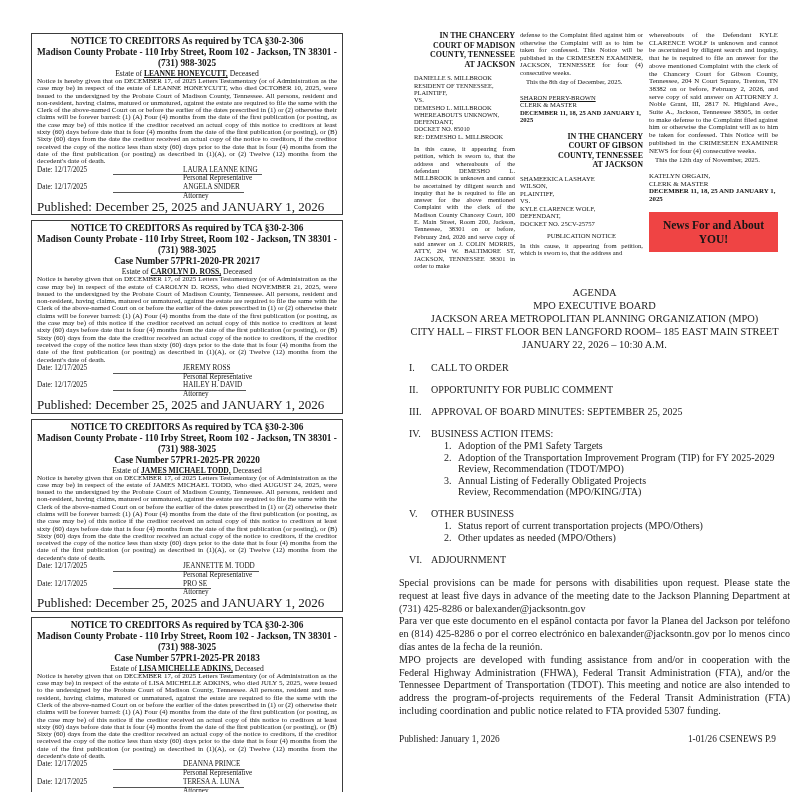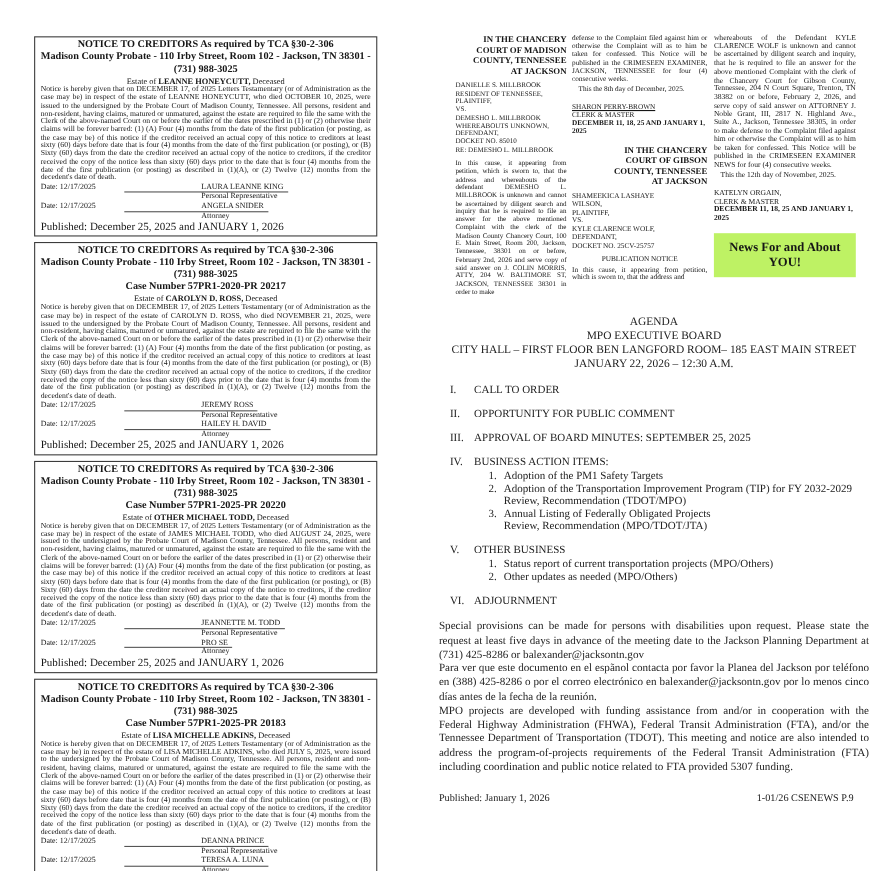--- a/index.html
+++ b/index.html
@@ -8,27 +8,27 @@
     background:#ffffff; color:#161616;
     font-family:"Liberation Serif","DejaVu Serif",serif;
     overflow:hidden;
   }
 
   
   .left-col { position:absolute; left:31px; top:33px; width:312px; }
   .notice-box { border:1px solid #3c3c3c; padding:2px 5px 3px; margin-bottom:5px; background:#fff; }
   .nb-title, .nb-court, .nb-case { font-weight:bold; text-align:center; font-size:9.3px; line-height:11px; }
   .nb-estate { text-align:center; font-size:7.6px; line-height:9px; }
-  .estate-name { font-weight:bold; }
+  .estate-name { font-weight:bold; text-decoration:underline; }
   .nb-body { font-size:7px; line-height:7.3px; text-align:justify; }
   .sig-row { display:flex; font-size:7.2px; line-height:7.8px; margin-top:1px; }
   .sig-date { flex:none; width:76px; }
   .sig-line { flex:none; border-bottom:1px solid #555; padding-left:70px; padding-right:4px; }
   .sig-role { font-size:7.2px; line-height:7.8px; margin-left:146px; }
-  .nb-published { font-size:10px; line-height:8.5px; margin-top:2px; }
+  .nb-published { font-size:13px; line-height:8.5px; margin-top:2px; }
 
   .dollar-box {
     margin-top:7px; background:#FBF7DA; border-radius:10px; text-align:center;
     font-family:"Liberation Sans","DejaVu Sans",sans-serif;
     font-size:12.5px; line-height:16.5px; color:#a16207; padding:5px 10px;
   }
 
   
   .legal-col { position:absolute; }
   .col-a { left:414px; top:31px; width:101px; font-size:6.4px; line-height:7.3px; }
@@ -36,21 +36,21 @@
   .col-c { left:649px; top:31px; width:129px; font-size:6.9px; line-height:7.7px; }
   .court-header { font-weight:bold; text-align:right; font-size:8px; line-height:9.6px; white-space:pre-line; margin-bottom:5px; }
   .party-block { white-space:pre-line; margin-bottom:5px; }
   .col-body { text-align:justify; }
   .dated { margin-top:2px; text-indent:6px; }
   .clerk-block { margin-top:8px; }
   .underlined { text-decoration:underline; }
   .run-dates { font-weight:bold; }
   .pub-label { text-align:center; margin:2px 0; }
   .news-box {
-    margin-top:9px; background:#bef264; padding:6px 4px;
+    margin-top:9px; background:#ef4444; padding:6px 4px;
     font-weight:bold; font-size:11.5px; line-height:14px; text-align:center;
   }
 
   
   .agenda { position:absolute; left:399px; top:286px; width:391px; font-size:10px; color:#222; }
   .agenda-head { text-align:center; font-size:10.4px; line-height:13px; }
   .roman-item { display:flex; margin-top:11px; padding-left:10px; }
   .roman-num { flex:none; width:22px; }
   .sub-item { display:flex; margin-left:45px; margin-top:1px; }
   .sub-num { flex:none; width:14px; }
@@ -98,21 +98,21 @@
         <span class="sig-line">HAILEY H. DAVID</span>
       </div>
     <div class="sig-role">Attorney</div>
     <div class="nb-published">Published: December 25, 2025 and JANUARY 1, 2026</div>
   </div>
 
   <div class="notice-box">
     <div class="nb-title">NOTICE TO CREDITORS As required by TCA §30-2-306</div>
     <div class="nb-court">Madison County Probate - 110 Irby Street, Room 102 - Jackson, TN 38301 - (731) 988-3025</div>
     <div class="nb-case">Case Number 57PR1-2025-PR 20220</div>
-    <div class="nb-estate"><span>Estate of </span><span class="estate-name">OTHER MICHAEL TODD,</span><span> Deceased</span></div>
+    <div class="nb-estate"><span>Estate of </span><span class="estate-name">JAMES MICHAEL TODD,</span><span> Deceased</span></div>
     <div class="nb-body">Notice is hereby given that on DECEMBER 17, of 2025 Letters Testamentary (or of Administration as the case may be) in respect of the estate of JAMES MICHAEL TODD, who died AUGUST 24, 2025, were issued to the undersigned by the Probate Court of Madison County, Tennessee. All persons, resident and non-resident, having claims, matured or unmatured, against the estate are required to file the same with the Clerk of the above-named Court on or before the earlier of the dates prescribed in (1) or (2) otherwise their claims will be forever barred: (1) (A) Four (4) months from the date of the first publication (or posting, as the case may be) of this notice if the creditor received an actual copy of this notice to creditors at least sixty (60) days before date that is four (4) months from the date of the first publication (or posting), or (B) Sixty (60) days from the date the creditor received an actual copy of the notice to creditors, if the creditor received the copy of the notice less than sixty (60) days prior to the date that is four (4) months from the date of the first publication (or posting) as described in (1)(A), or (2) Twelve (12) months from the decedent's date of death.</div>
     <div class="sig-row">
         <span class="sig-date">Date: 12/17/2025</span>
         <span class="sig-line">JEANNETTE M. TODD</span>
       </div>
     <div class="sig-role">Personal Representative</div>
     <div class="sig-row">
         <span class="sig-date">Date: 12/17/2025</span>
         <span class="sig-line">PRO SE</span>
       </div>
@@ -193,22 +193,23 @@
     <div>KATELYN ORGAIN,</div>
     <div>CLERK &amp; MASTER</div>
     <div class="run-dates">DECEMBER 11, 18, 25 AND JANUARY 1, 2025</div>
   </div>
   <div class="news-box">News For and About YOU!</div>
 </div>
 
 <div class="agenda">
   <div class="agenda-head">AGENDA</div>
   <div class="agenda-head">MPO EXECUTIVE BOARD</div>
+  <div class="agenda-head">JACKSON AREA METROPOLITAN PLANNING ORGANIZATION (MPO)</div>
   <div class="agenda-head">CITY HALL – FIRST FLOOR BEN LANGFORD ROOM– 185 EAST MAIN STREET</div>
-  <div class="agenda-head">JANUARY 22, 2026 – 12:30 A.M.</div>
+  <div class="agenda-head">JANUARY 22, 2026 – 10:30 A.M.</div>
 
   <div class="roman-item">
       <span class="roman-num">I.</span>
       <span>CALL TO ORDER</span>
     </div>
 
   <div class="roman-item">
       <span class="roman-num">II.</span>
       <span>OPPORTUNITY FOR PUBLIC COMMENT</span>
     </div>
@@ -221,27 +222,27 @@
   <div class="roman-item">
       <span class="roman-num">IV.</span>
       <span>BUSINESS ACTION ITEMS:</span>
     </div>
   <div class="sub-item">
       <span class="sub-num">1.</span>
       <span class="sub-text">Adoption of the PM1 Safety Targets</span>
     </div>
   <div class="sub-item">
       <span class="sub-num">2.</span>
-      <span class="sub-text">Adoption of the Transportation Improvement Program (TIP) for FY 2032-2029
+      <span class="sub-text">Adoption of the Transportation Improvement Program (TIP) for FY 2025-2029
 Review, Recommendation (TDOT/MPO)</span>
     </div>
   <div class="sub-item">
       <span class="sub-num">3.</span>
       <span class="sub-text">Annual Listing of Federally Obligated Projects
-Review, Recommendation (MPO/TDOT/JTA)</span>
+Review, Recommendation (MPO/KING/JTA)</span>
     </div>
 
   <div class="roman-item">
       <span class="roman-num">V.</span>
       <span>OTHER BUSINESS</span>
     </div>
   <div class="sub-item">
       <span class="sub-num">1.</span>
       <span class="sub-text">Status report of current transportation projects (MPO/Others)</span>
     </div>
@@ -250,21 +251,21 @@
       <span class="sub-text">Other updates as needed (MPO/Others)</span>
     </div>
 
   <div class="roman-item">
       <span class="roman-num">VI.</span>
       <span>ADJOURNMENT</span>
     </div>
 
   <div class="agenda-paras">
     <div class="agenda-para">Special provisions can be made for persons with disabilities upon request. Please state the request at least five days in advance of the meeting date to the Jackson Planning Department at (731) 425-8286 or balexander@jacksontn.gov</div>
-    <div class="agenda-para">Para ver que este documento en el espãnol contacta por favor la Planea del Jackson por teléfono en (388) 425-8286 o por el correo electrónico en balexander@jacksontn.gov por lo menos cinco días antes de la fecha de la reunión.</div>
+    <div class="agenda-para">Para ver que este documento en el espãnol contacta por favor la Planea del Jackson por teléfono en (814) 425-8286 o por el correo electrónico en balexander@jacksontn.gov por lo menos cinco días antes de la fecha de la reunión.</div>
     <div class="agenda-para">MPO projects are developed with funding assistance from and/or in cooperation with the Federal Highway Administration (FHWA), Federal Transit Administration (FTA), and/or the Tennessee Department of Transportation (TDOT). This meeting and notice are also intended to address the program-of-projects requirements of the Federal Transit Administration (FTA) including coordination and public notice related to FTA provided 5307 funding.</div>
   </div>
 
   <div class="footer-row">
     <span>Published: January 1, 2026</span>
     <span>1-01/26  CSENEWS P.9</span>
   </div>
 </div>
 
 </body></html>

